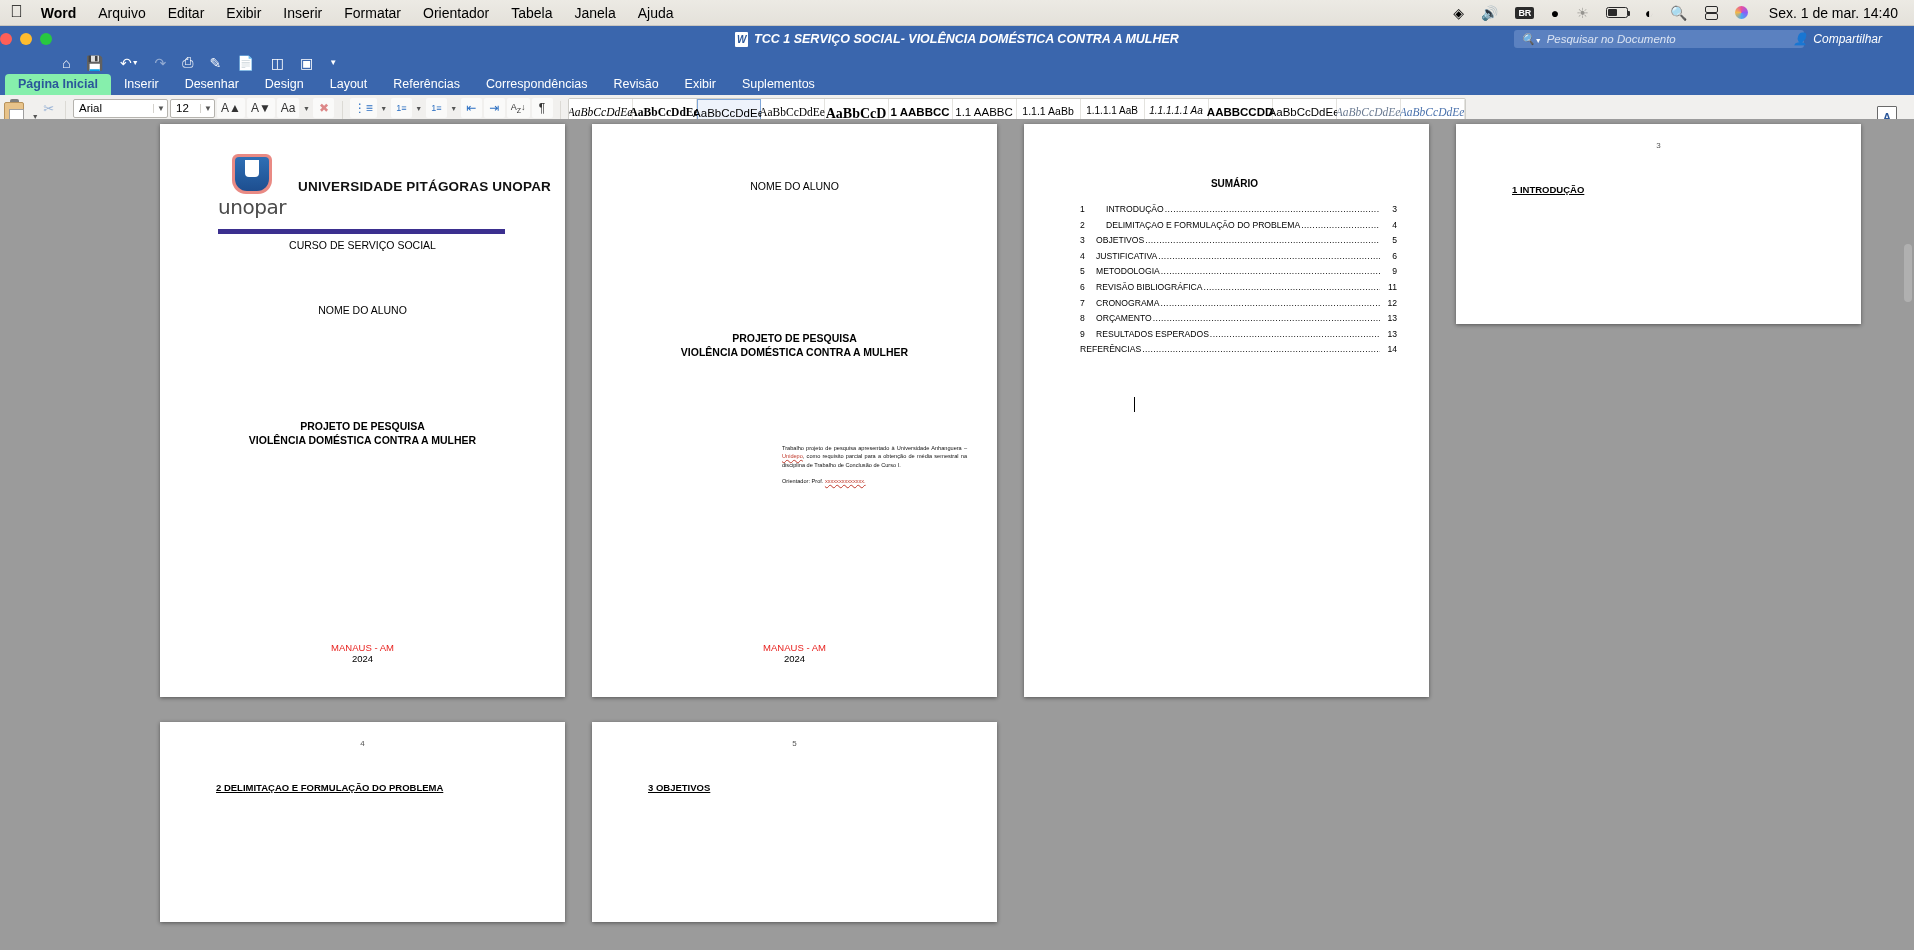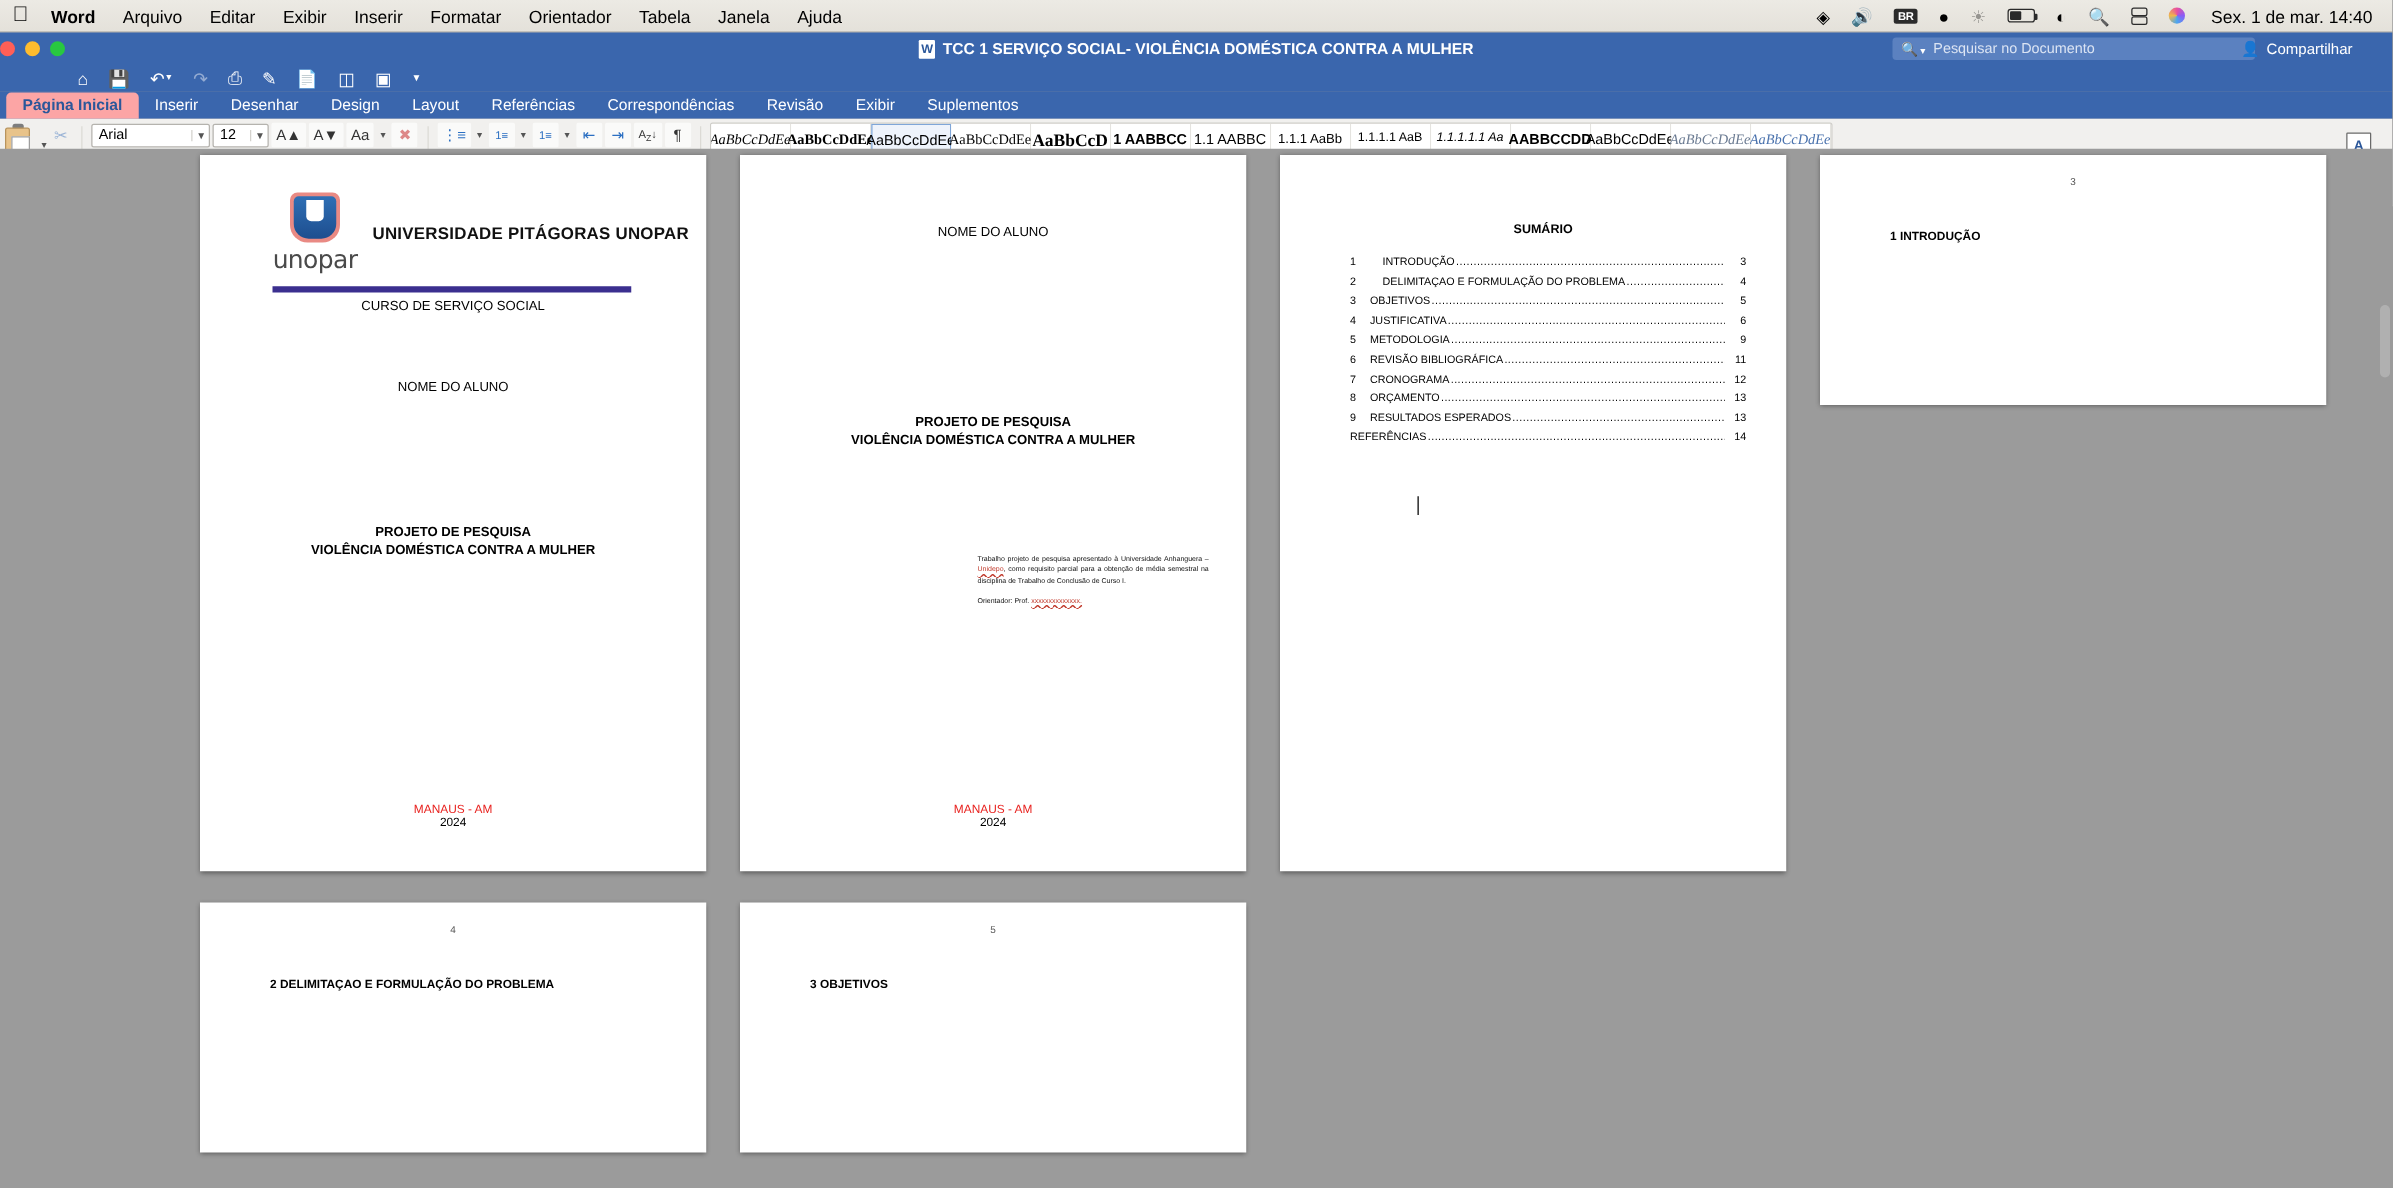--- a/index.html
+++ b/index.html
@@ -35,20 +35,21 @@
   .ctrlctr{width:13px;height:14px;position:relative;display:inline-block}
   .ctrlctr:before,.ctrlctr:after{content:"";position:absolute;left:0;right:0;height:5px;border:1.3px solid #2a2a2a;border-radius:2px;}
   .ctrlctr:before{top:0}.ctrlctr:after{bottom:0}
   .siri-ic{width:13px;height:13px;border-radius:50%;
     background:conic-gradient(#e94fa0,#8a5cf6,#4aa7f0,#f0b84a,#e94fa0);display:inline-block}
 
   
   .word-titlebar {
     height: 26px; background: #3a66ad;
     display: flex; align-items: center; position: relative;
+    font-style: italic;
   }
   .traffic { display: flex; gap: 8px; align-items: center; }
   .tl { width: 12px; height: 12px; border-radius: 50%; }
   .tl.r { background: #ff5f57; } .tl.y { background: #febc2e; } .tl.g { background: #28c840; }
   .doc-title {
     position: absolute; left: 0; right: 0; text-align: center;
     color: #fff; font-size: 12.5px; font-weight: bold; white-space: nowrap;
     display:flex; align-items:center; justify-content:center; gap:6px;
   }
   .wicon { width:13px;height:15px;background:#fff;border-radius:1px;position:relative;display:inline-block;}
@@ -74,21 +75,21 @@
 
   
   .ribbon-tabs {
     height: 22px; background: #3a66ad; display: flex; align-items: flex-end;
     padding-left: 5px; gap: 0;
   }
   .rtab {
     color: #fff; font-size: 12.5px; padding: 3px 13px 4px 13px; white-space: nowrap;
   }
   .rtab.active {
-    background: #fca5a5; color: #2b579a; font-weight: 600;
+    background: #86efac; color: #2b579a; font-weight: 600;
     border-radius: 4px 4px 0 0;
   }
 
   
   .ribbon {
     height: 70px; background: #f1f0ee; display: flex; align-items: stretch;
     border-bottom: 1px solid #cfcdc8; position: relative;
   }
   .rgroup { display: flex; flex-direction: column; padding: 3px 4px; }
   .rsep { width:1px; background:#dcdad5; margin:6px 3px; }
@@ -209,21 +210,21 @@
     flex: 1 1 auto; overflow: hidden; margin: 0 1px;
     font-size: 8.6px; letter-spacing: 0.4px; color: #000;
   }
   .toc-page { flex: 0 0 auto; width: 16px; text-align: right; }
   .caret-bar {
     position:absolute; left: 110px; top: 273px; width: 1px; height: 15px; background:#000;
   }
 
   
   .r2-num { position:absolute; top: 17px; left:0; right:0; text-align:center; font-size:8px; color:#555;}
-  .r2-head { position:absolute; top: 60px; left: 56px; font-size: 9.5px; font-weight: bold; }
+  .r2-head { position:absolute; top: 60px; left: 56px; font-size: 9.5px; font-weight: bold; text-decoration: underline; }
 
   
   .vscroll { position:absolute; right:2px; top:123px; bottom:4px; width:8px; }
   .vthumb { position:absolute; top:2px; left:0; width:8px; height:58px; background:#b0b0b0; border-radius:4px;}
 </style>
 </head>
 <body>
 
 <div class="mac-menubar">
   <span class="apple-logo"></span>

